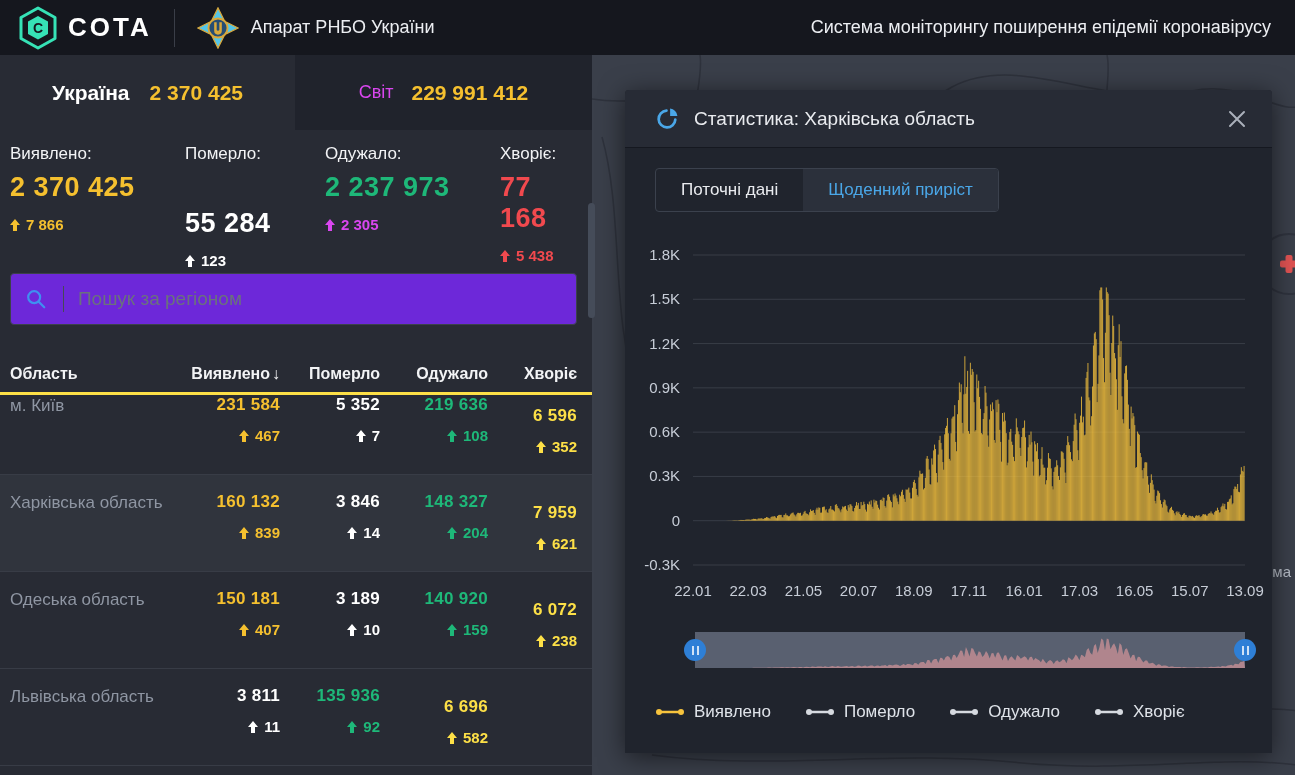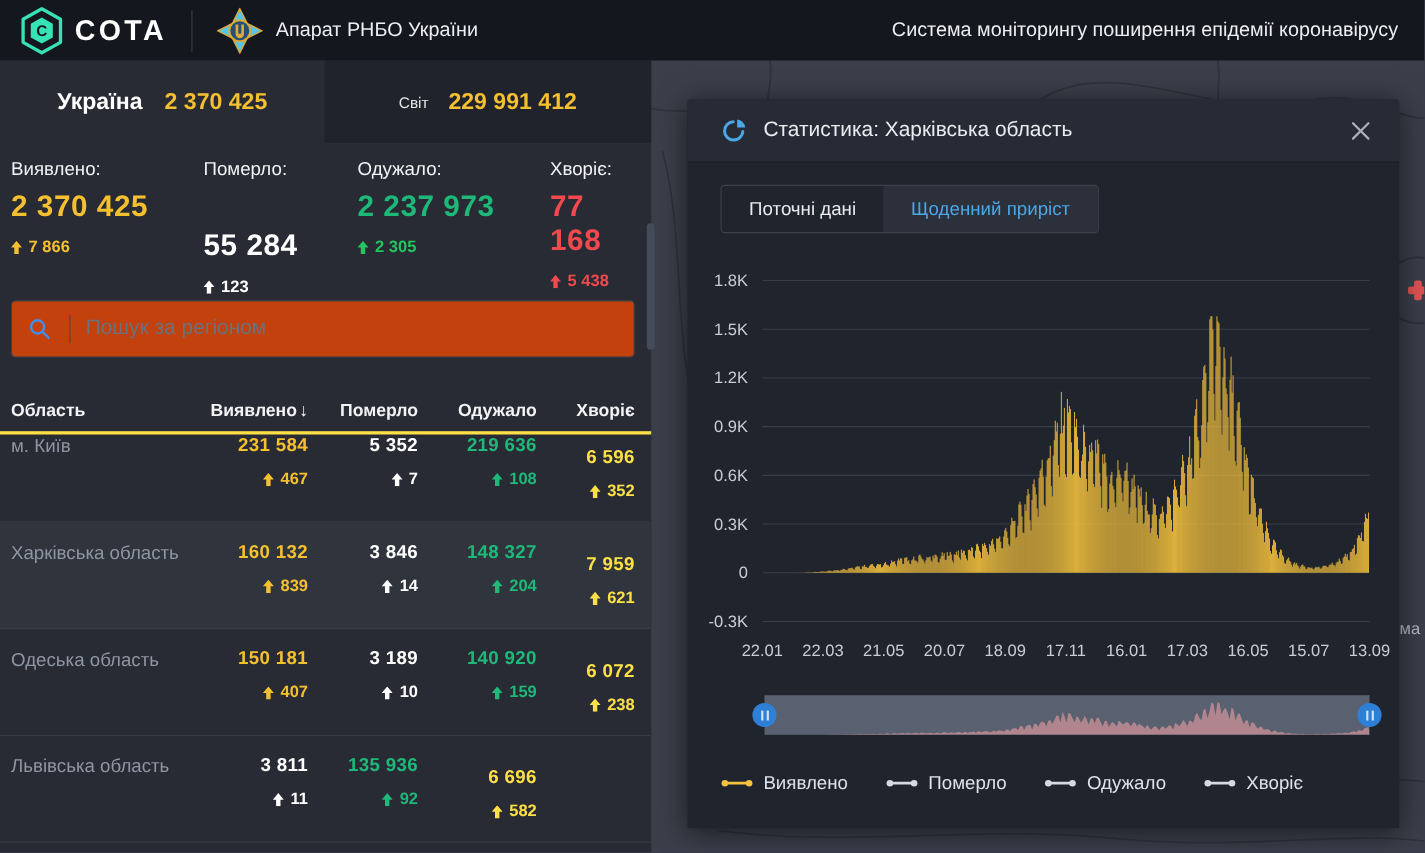--- a/index.html
+++ b/index.html
@@ -16,30 +16,30 @@
   .org-wrap { display:flex; align-items:center; gap:12px; }
   .org-name { color:#eceef2; font-size:18px; }
   .app-title { margin-left:auto; color:#eceef2; font-size:18px; }
 
   
   .panel { position:absolute; left:0; top:55px; width:592px; height:720px; background:#282b34; z-index:20; }
   .tabsec { display:flex; height:75px; }
   .ctab { width:295px; display:flex; align-items:center; justify-content:center; gap:20px; }
   .ctab .t-label { color:#fff; font-size:21px; font-weight:bold; }
   .wtab { flex:1; background:#20232c; display:flex; align-items:center; justify-content:center; gap:18px; }
-  .wtab .t-label { color:#e5e5e5; font-size:14px; }
+  .wtab .t-label { color:#d946ef; font-size:18px; }
   .t-value { color:#f5c02f; font-size:21px; font-weight:bold; }
 
   .stats { display:grid; grid-template-columns:175px 140px 175px 1fr; padding:14px 15px 0 10px; }
   .s-label { font-size:17px; color:#f2f3f5; margin-bottom:8px; }
   .s-value { font-size:27px; font-weight:bold; letter-spacing:.5px; }
   .s-delta { margin-top:13px; font-size:15px; font-weight:bold; display:flex; align-items:center; gap:6px; }
   .ar { width:10px; height:12px; } .ar path { fill:currentColor; }
 
-  .search { position:absolute; left:10px; top:218px; width:567px; height:52px; background:#c2410c;
+  .search { position:absolute; left:10px; top:218px; width:567px; height:52px; background:#6d28d9;
             border:1px solid #3c414b; border-radius:4px; display:flex; align-items:center; padding:0 14px; }
   .search .mag { width:22px; height:22px; flex:0 0 auto; }
   .search .sdiv { width:1px; height:26px; background:#454a55; margin:0 14px 0 16px; }
   .search input { background:transparent; border:none; outline:none; color:#c9ced8; font-size:19px; width:100%;
                   font-family:"Liberation Sans", sans-serif; }
   .search input::placeholder { color:#6b717d; }
 
   .grid5 { display:grid; grid-template-columns:175px 95px 100px 108px 1fr; padding:0 15px 0 10px; }
   .thead { position:absolute; left:0; top:300px; width:592px; height:40px; align-items:center;
            border-bottom:3px solid #fde047; }
@@ -172,21 +172,21 @@
       <svg class="ar" viewBox="0 0 10 12">
               <path d="M5 0L10 6H7V12H3V6H0Z"></path>
             </svg>
       <span class="d-num">123</span>
     </div>
   </div>
 
   <div class="stat">
     <div class="s-label">Одужало:</div>
     <div class="s-value" style="color: rgb(30, 184, 121);">2 237 973</div>
-    <div class="s-delta" style="color: #22c55e;">
+    <div class="s-delta" style="color: #d946ef;">
       <svg class="ar" viewBox="0 0 10 12">
               <path d="M5 0L10 6H7V12H3V6H0Z"></path>
             </svg>
       <span class="d-num">2 305</span>
     </div>
   </div>
 
   <div class="stat">
     <div class="s-label">Хворіє:</div>
     <div class="s-value" style="color: rgb(241, 73, 78);">77 168</div>

